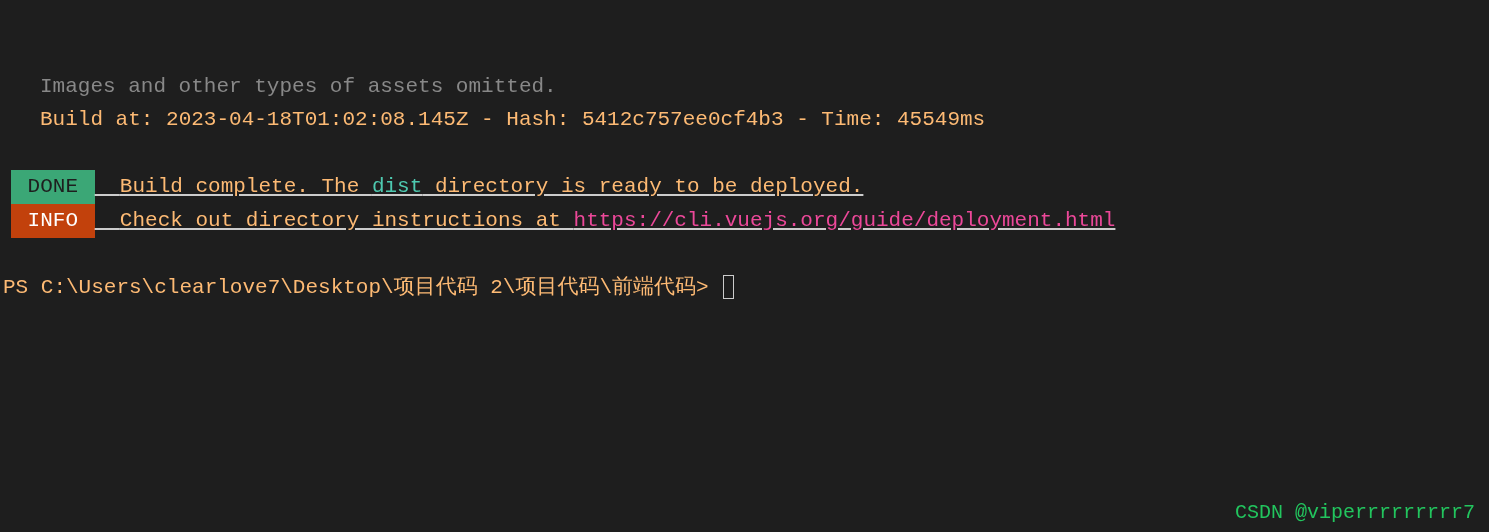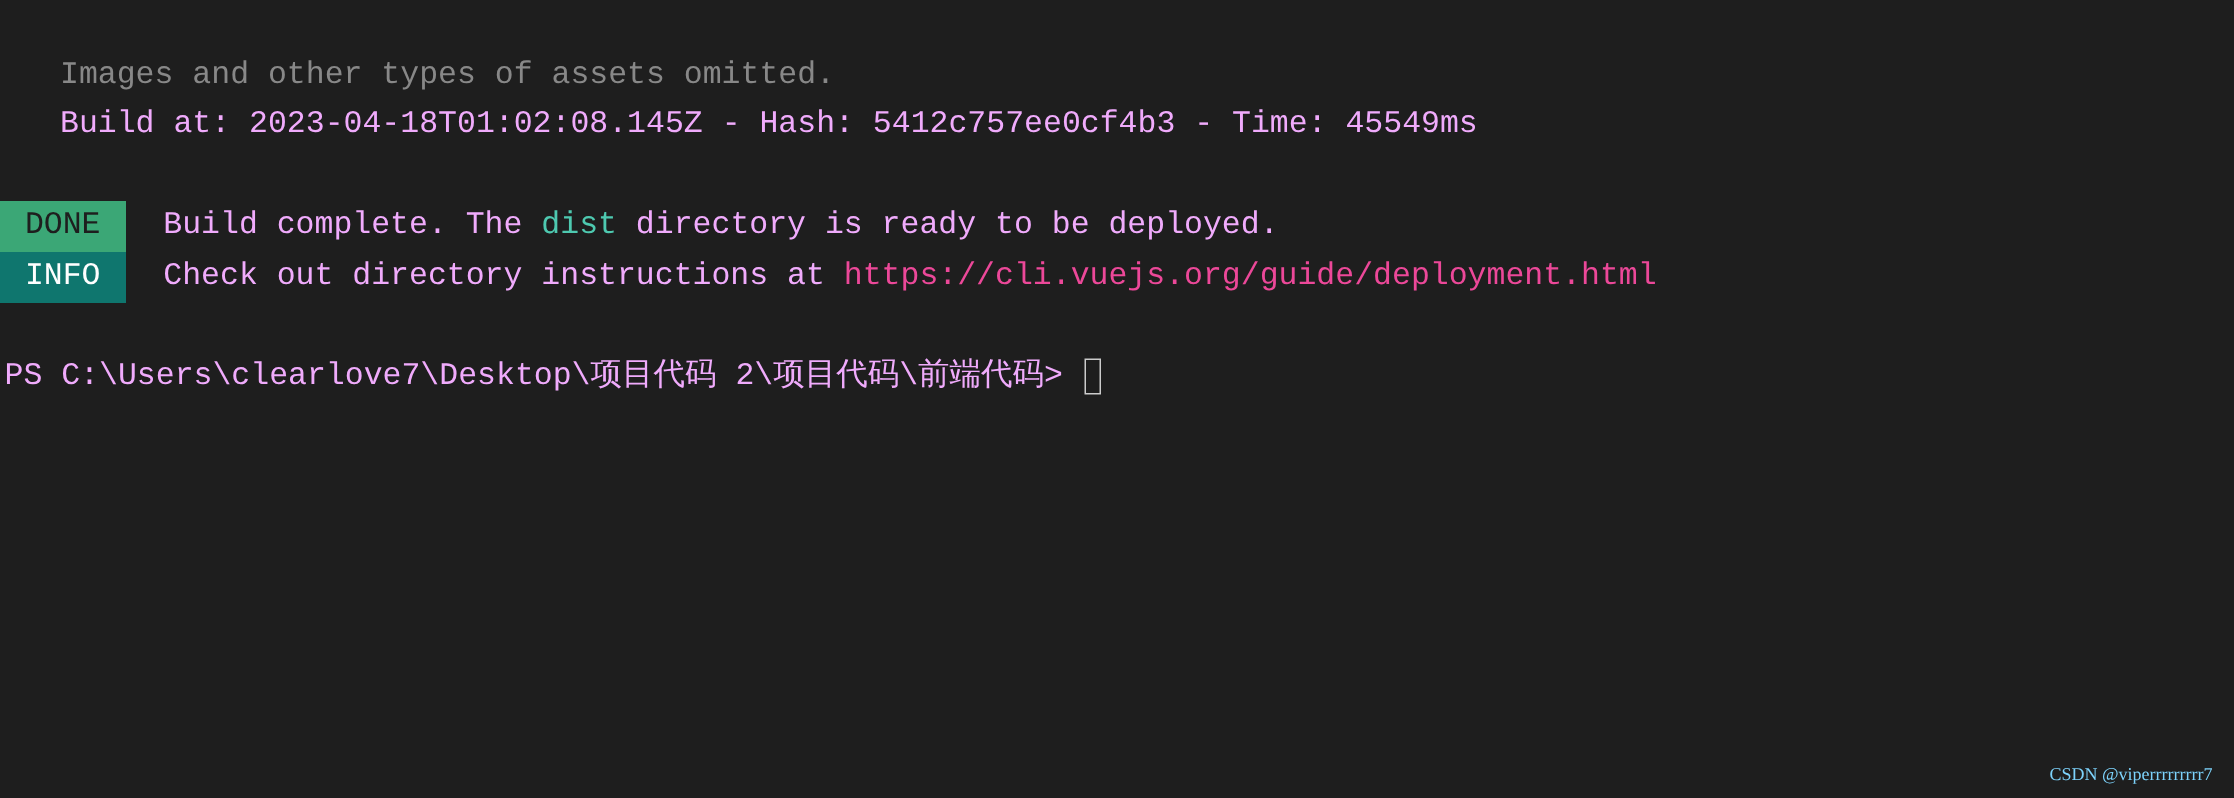--- a/index.html
+++ b/index.html
@@ -20,32 +20,33 @@
     }
     .terminal {
       padding: 0;
     }
     .line {
       line-height: 1.6;
       white-space: pre;
     }
     .muted {
       color: #888888;
+      margin-top: 36px;
     }
     .normal {
-      color: #f0abfc;
+      color: #fdba74;
     }
     .badge-done {
       background-color: #3ba776;
       color: #1e1e1e;
       padding: 0 4px;
       display: inline-block;
     }
     .badge-info {
-      background-color: #0f766e;
+      background-color: #c2410c;
       color: #ffffff;
       padding: 0 4px;
       display: inline-block;
     }
     .cyan {
       color: #4ec9b0;
     }
     .link {
       color: #ec4899;
     }
@@ -57,28 +58,30 @@
       width: 11px;
       height: 24px;
       border: 1px solid #cccccc;
       vertical-align: text-bottom;
       margin-left: 2px;
     }
     .watermark {
       position: absolute;
       bottom: 8px;
       right: 14px;
-      color: #7dd3fc;
-      font-size: 12px;
-      font-family: Liberation Serif, serif;
+      color: #22c55e;
+      font-size: 20px;
+      font-family: Liberation Mono, monospace;
     }
     .indent {
       padding-left: 40px;
     }
     .badge-wrap {
+      padding-left: 11px;
+      text-decoration: underline;
     }
   </style>
 </head>
 <body>
 
 <div class="terminal">
   <div class="spacer"></div>
 
   <div class="line indent muted">Images and other types of assets omitted.</div>
 

